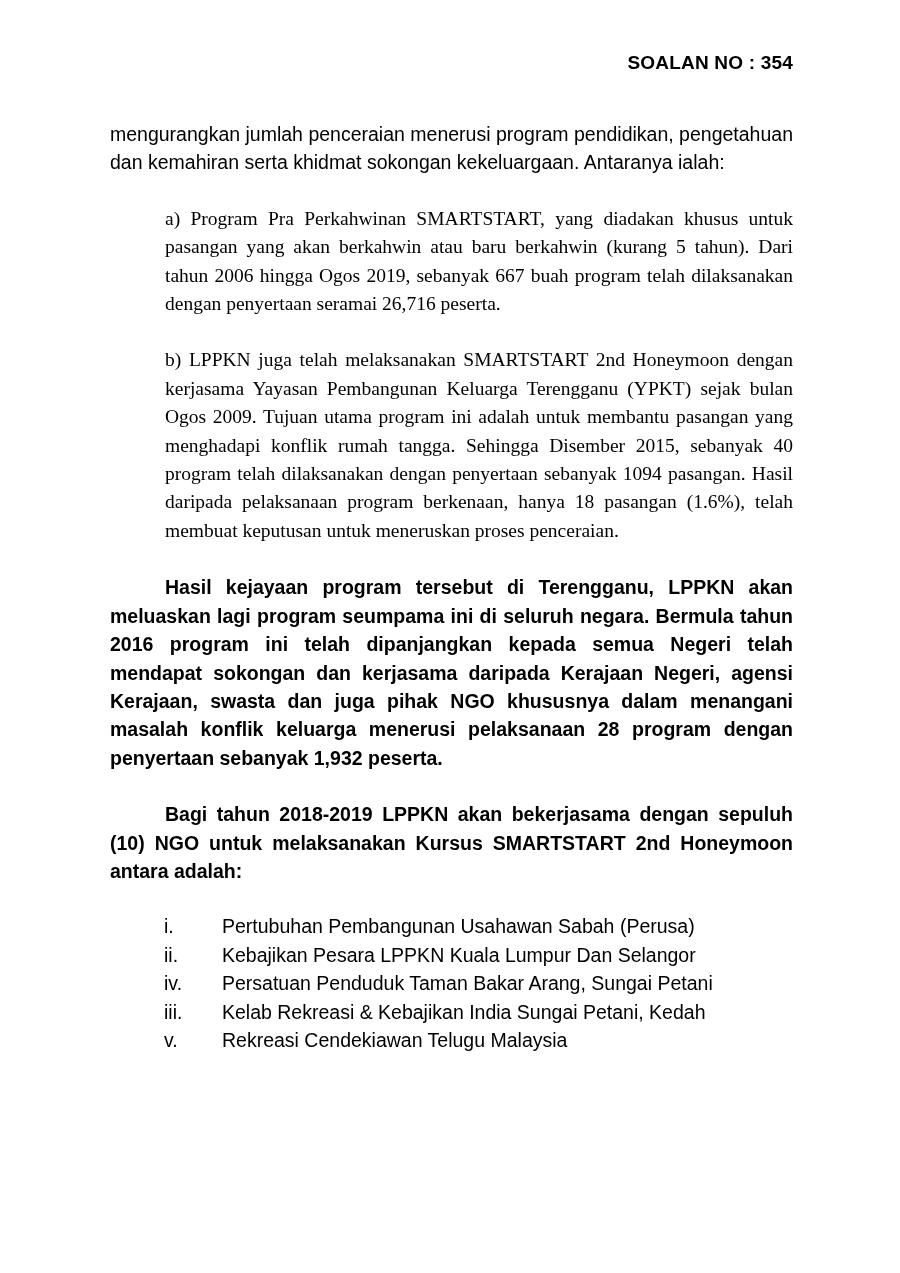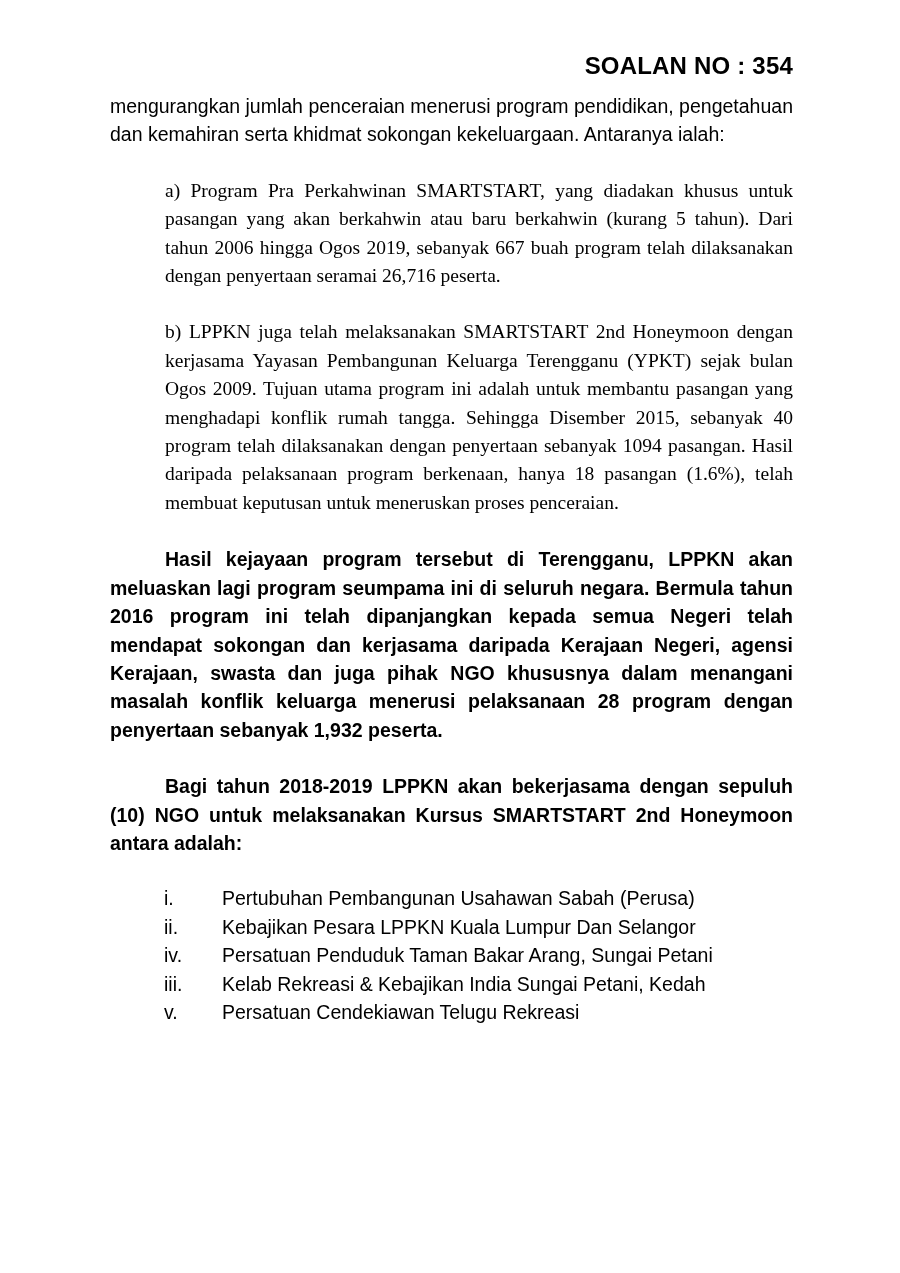--- a/index.html
+++ b/index.html
@@ -20,30 +20,30 @@
     box-sizing: border-box;
   }
 
   
   .page-header {
     position: absolute;
     top: 52px;
     left: 110px;
     width: 683px;
     text-align: right;
-    font-size: 24px;
+    font-size: 19px;
     font-weight: bold;
     letter-spacing: 0.2px;
     line-height: 1.2;
   }
 
   
   .body-col {
     position: absolute;
-    top: 92px;
+    top: 120px;
     left: 110px;
     width: 683px;
   }
 
   .para {
     font-size: 19.5px;
     line-height: 28.4px;
     text-align: justify;
     text-justify: inter-word;
     margin: 0;
@@ -129,18 +129,18 @@
       <li>
         <span class="roman-marker">iv.</span>
         <span class="roman-text">Persatuan Penduduk Taman Bakar Arang, Sungai Petani</span>
       </li>
       <li>
         <span class="roman-marker">iii.</span>
         <span class="roman-text">Kelab Rekreasi &amp; Kebajikan India Sungai Petani, Kedah</span>
       </li>
       <li>
         <span class="roman-marker">v.</span>
-        <span class="roman-text">Persatuan Cendekiawan Telugu Rekreasi</span>
+        <span class="roman-text">Rekreasi Cendekiawan Telugu Malaysia</span>
       </li>
     </ul>
 
   </div>
 </div>
 
 </body></html>

